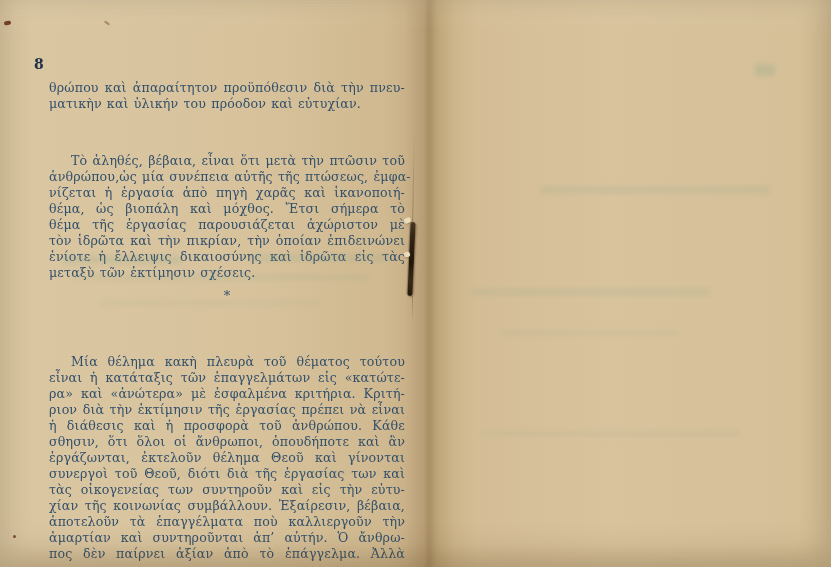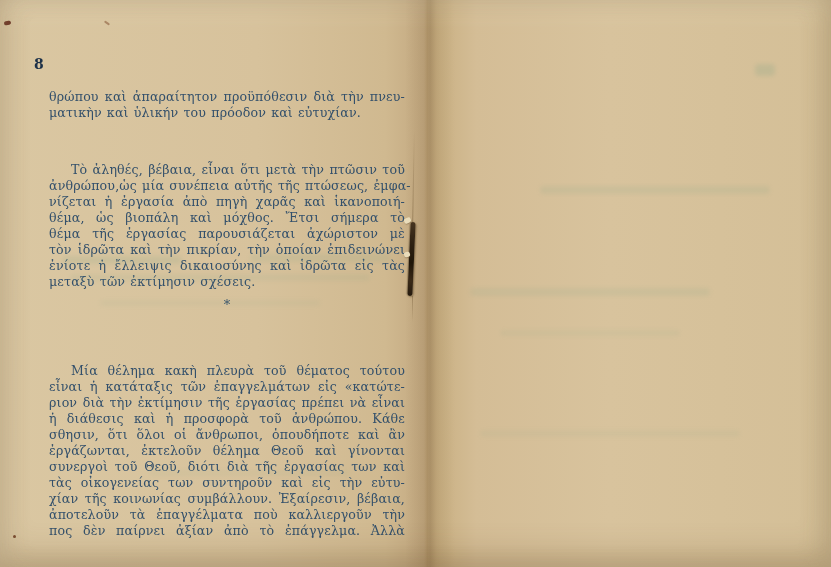--- a/index.html
+++ b/index.html
@@ -68,47 +68,49 @@
   .smudge{position:absolute;background:#7fa184;border-radius:4px;filter:blur(2.2px);pointer-events:none;}
   .speck{position:absolute;border-radius:2px;}
 </style>
 </head>
 <body>
 
 <div class="book">
 
   <div class="page page-left">
     <div class="page-number" style="left:34px;top:56px;">8</div>
-    <div class="text-col" id="left-col" style="left:49px;top:89px;width:356px;">
+    <div class="text-col" id="left-col" style="left:49px;top:80px;width:356px;">
         <div class="paragraph">
           <div class="line">θρώπου καὶ ἀπαραίτητον προϋπόθεσιν διὰ τὴν πνευ-</div>
           <div class="line endline">ματικὴν καὶ ὑλικήν του πρόοδον καὶ εὐτυχίαν.</div>
         </div>
         <div class="paragraph">
           <div class="line indent">Τὸ ἀληθές, βέβαια, εἶναι ὅτι μετὰ τὴν πτῶσιν τοῦ</div>
           <div class="line">ἀνθρώπου,ὡς μία συνέπεια αὐτῆς τῆς πτώσεως, ἐμφα-</div>
           <div class="line">νίζεται ἡ ἐργασία ἀπὸ πηγὴ χαρᾶς καὶ ἱκανοποιή-</div>
           <div class="line">θέμα, ὡς βιοπάλη καὶ μόχθος. Ἔτσι σήμερα τὸ</div>
           <div class="line">θέμα τῆς ἐργασίας παρουσιάζεται ἀχώριστον μὲ</div>
           <div class="line">τὸν ἱδρῶτα καὶ τὴν πικρίαν, τὴν ὁποίαν ἐπιδεινώνει</div>
           <div class="line">ἐνίοτε ἡ ἔλλειψις δικαιοσύνης καὶ ἱδρῶτα εἰς τὰς</div>
           <div class="line endline">μεταξὺ τῶν ἐκτίμησιν σχέσεις.</div>
         </div>
         <div class="separator">*</div>
         <div class="paragraph">
           <div class="line indent">Μία θέλημα κακὴ πλευρὰ τοῦ θέματος τούτου</div>
           <div class="line">εἶναι ἡ κατάταξις τῶν ἐπαγγελμάτων εἰς «κατώτε-</div>
+          <div class="line">ρα» καὶ «ἀνώτερα» μὲ ἐσφαλμένα κριτήρια. Κριτή-</div>
           <div class="line">ριον διὰ τὴν ἐκτίμησιν τῆς ἐργασίας πρέπει νὰ εἶναι</div>
           <div class="line">ἡ διάθεσις καὶ ἡ προσφορὰ τοῦ ἀνθρώπου. Κάθε</div>
           <div class="line">σθησιν, ὅτι ὅλοι οἱ ἄνθρωποι, ὁπουδήποτε καὶ ἂν</div>
           <div class="line">ἐργάζωνται, ἐκτελοῦν θέλημα Θεοῦ καὶ γίνονται</div>
           <div class="line">συνεργοὶ τοῦ Θεοῦ, διότι διὰ τῆς ἐργασίας των καὶ</div>
           <div class="line">τὰς οἰκογενείας των συντηροῦν καὶ εἰς τὴν εὐτυ-</div>
           <div class="line">χίαν τῆς κοινωνίας συμβάλλουν. Ἐξαίρεσιν, βέβαια,</div>
           <div class="line">ἀποτελοῦν τὰ ἐπαγγέλματα ποὺ καλλιεργοῦν τὴν</div>
+          <div class="line">ἁμαρτίαν καὶ συντηροῦνται ἀπ’ αὐτήν. Ὁ ἄνθρω-</div>
           <div class="line">πος δὲν παίρνει ἀξίαν ἀπὸ τὸ ἐπάγγελμα. Ἀλλὰ</div>
         </div>
       </div>
   </div>
 
   <div class="page page-right">
     
     
   </div>
 

